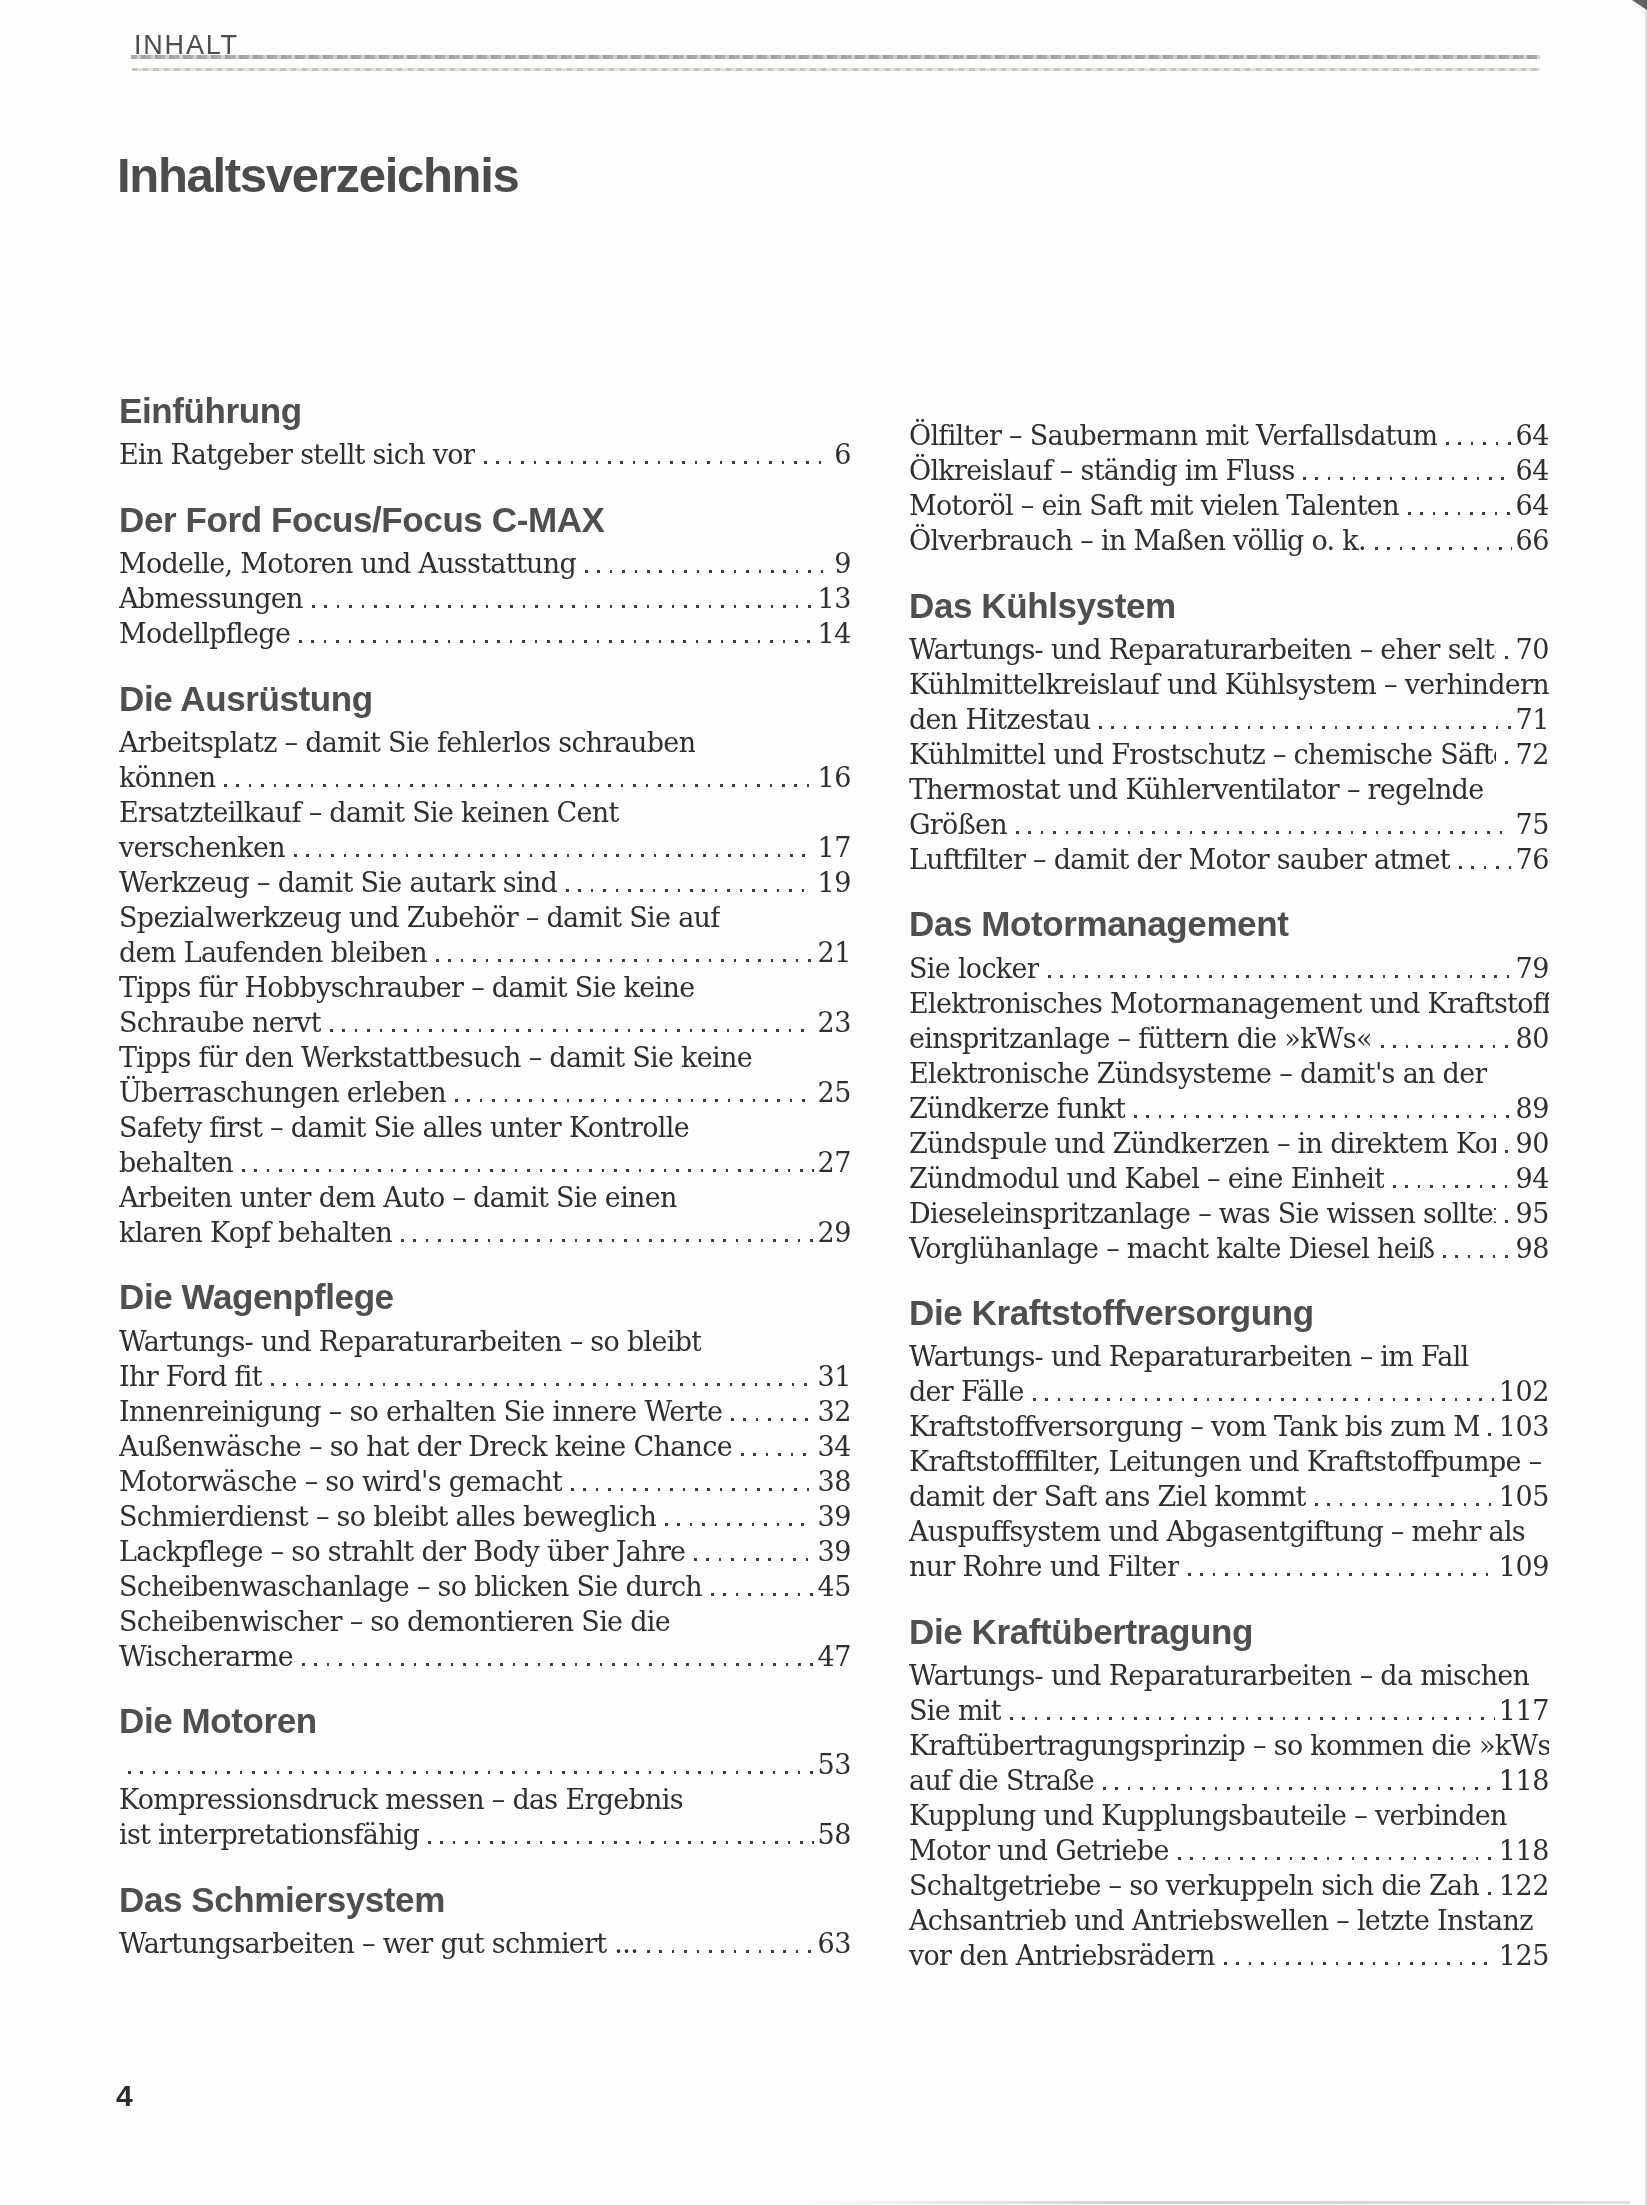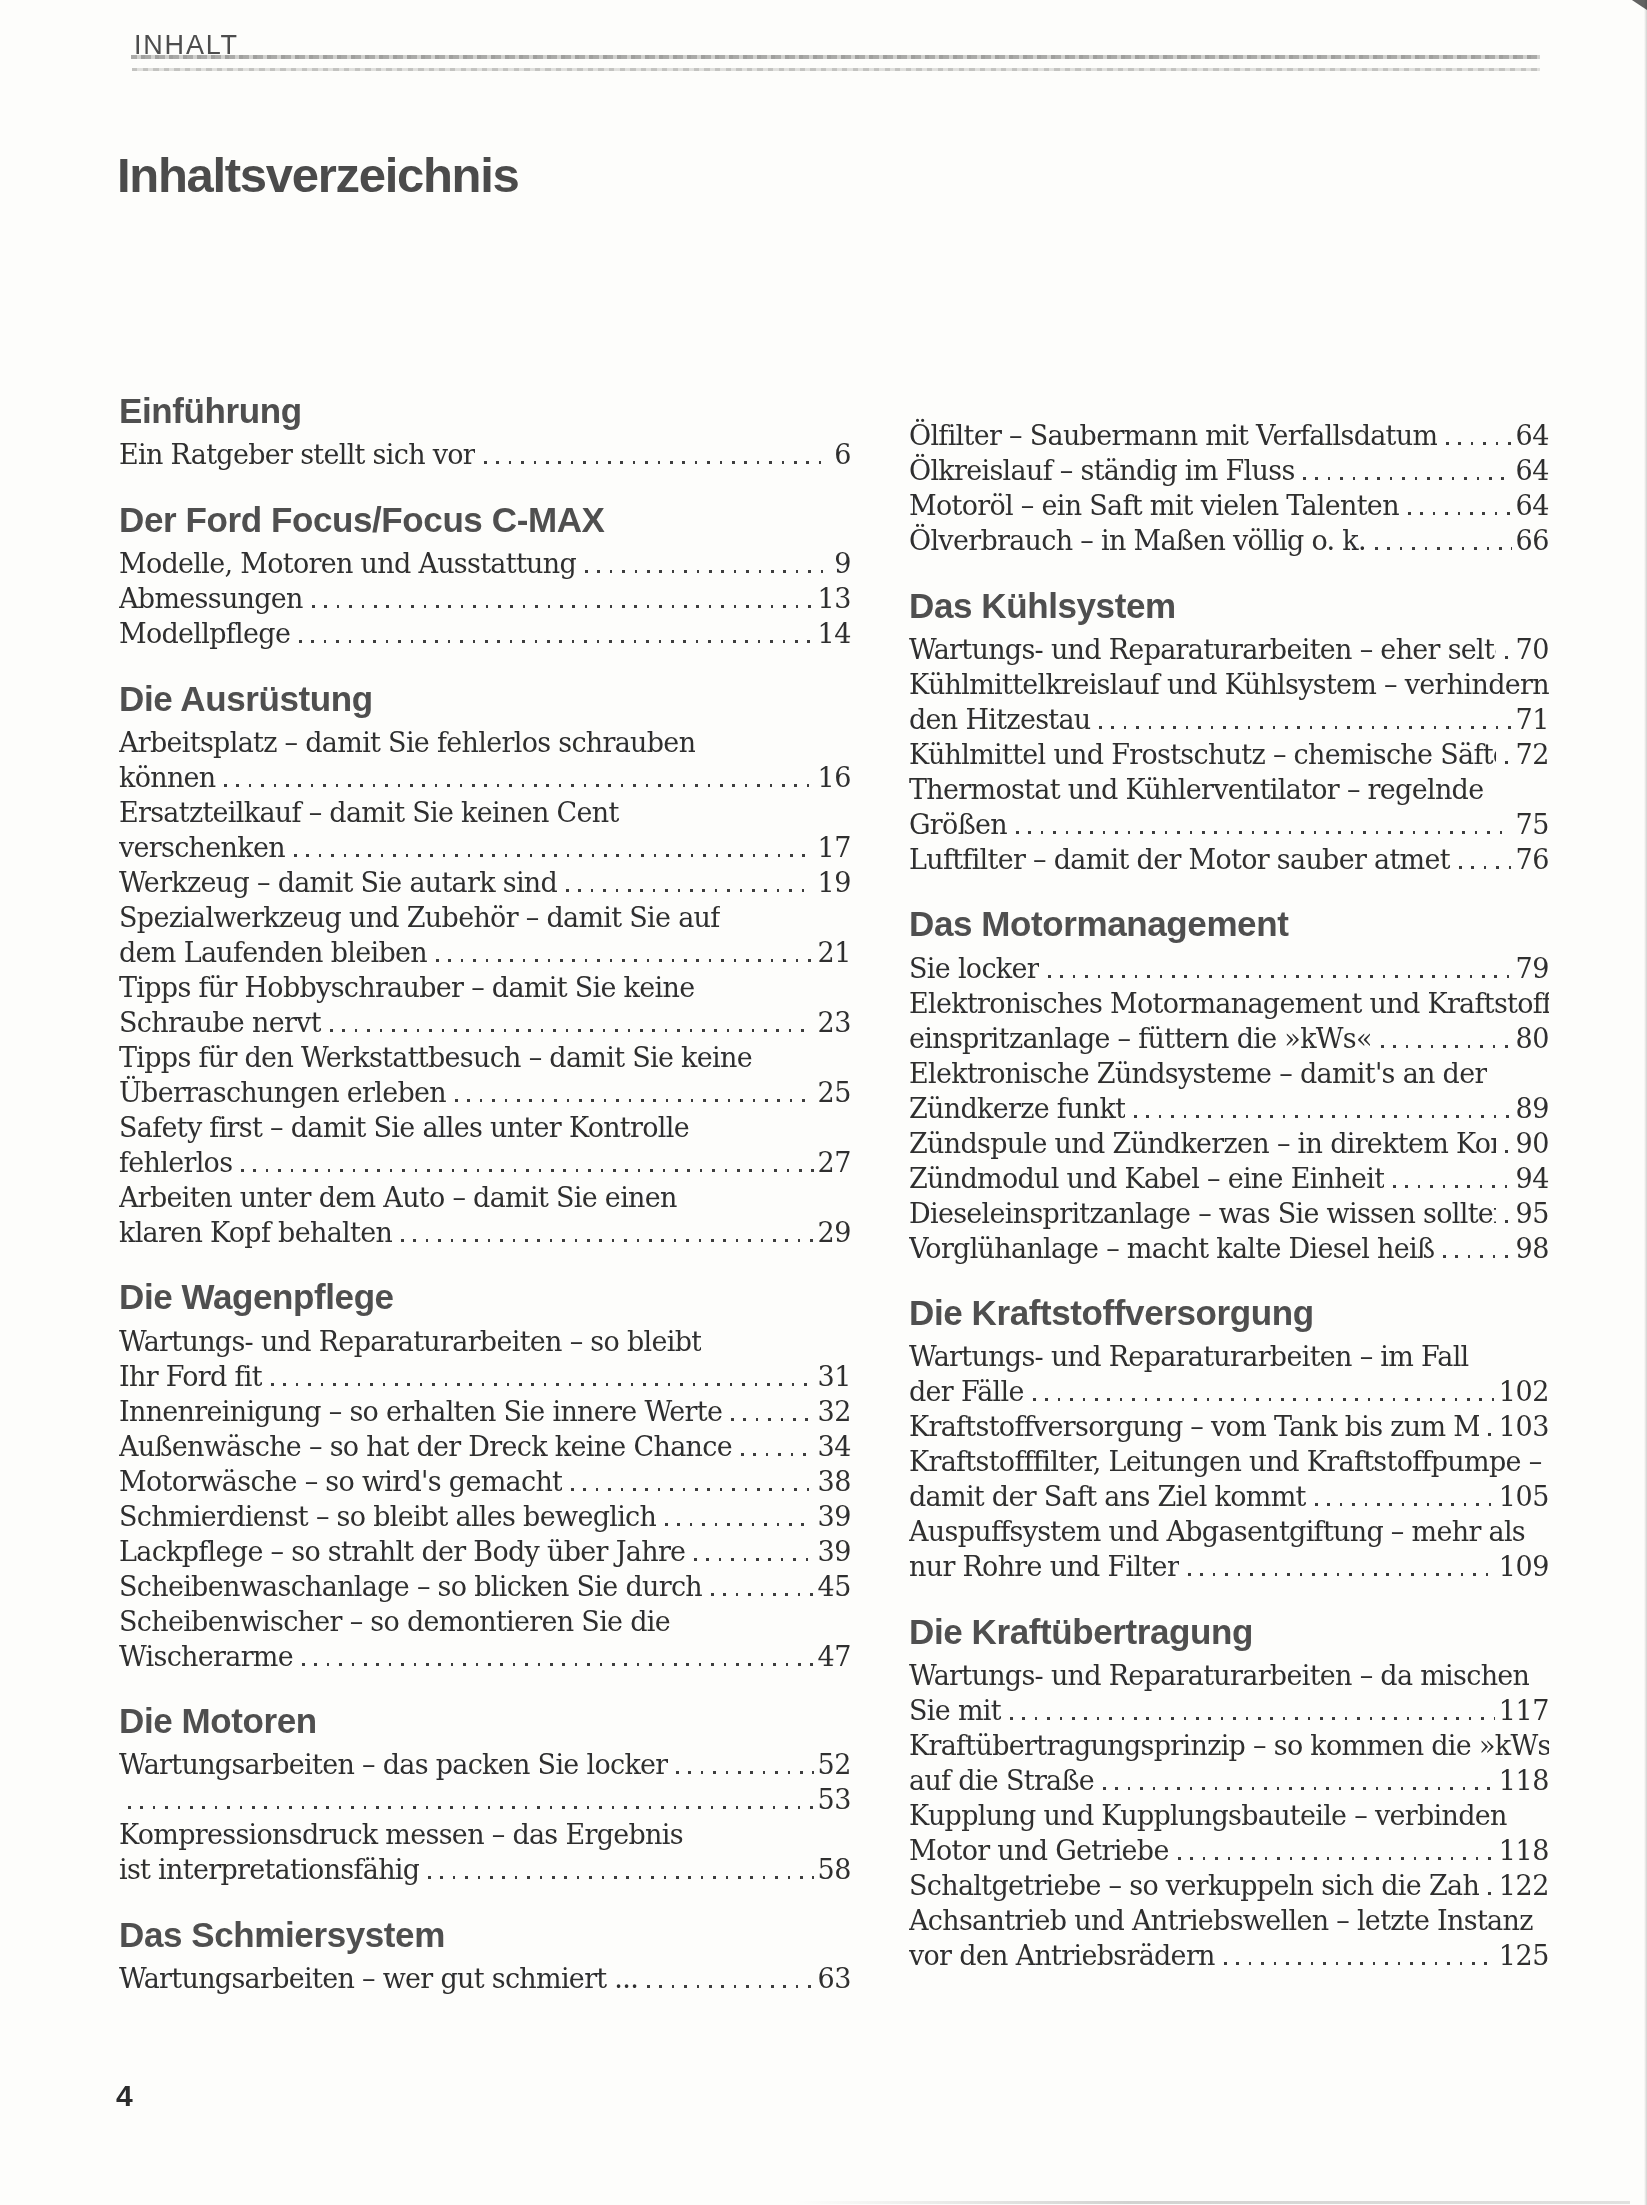--- a/index.html
+++ b/index.html
@@ -155,21 +155,21 @@
             <span class="t">Überraschungen erleben</span>
             <span class="leader"></span>
             <span class="pg">25</span>
           </div>
         </div>
         <div class="entry">
           <div class="line">
             <span class="t">Safety first – damit Sie alles unter Kontrolle</span>
           </div>
           <div class="line">
-            <span class="t">fehlerlos</span>
+            <span class="t">behalten</span>
             <span class="leader"></span>
             <span class="pg">27</span>
           </div>
         </div>
         <div class="entry">
           <div class="line">
             <span class="t">Arbeiten unter dem Auto – damit Sie einen</span>
           </div>
           <div class="line">
             <span class="t">klaren Kopf behalten</span>
@@ -238,27 +238,20 @@
           </div>
           <div class="line">
             <span class="t">Wischerarme</span>
             <span class="leader"></span>
             <span class="pg">47</span>
           </div>
         </div>
       </section>
       <section class="toc-section">
         <h2 class="sec-h">Die Motoren</h2>
-        <div class="entry">
-          <div class="line">
-            <span class="t">Wartungsarbeiten – das packen Sie locker</span>
-            <span class="leader"></span>
-            <span class="pg">52</span>
-          </div>
-        </div>
         <div class="entry">
           <div class="line">
             <span class="leader"></span>
             <span class="pg">53</span>
           </div>
         </div>
         <div class="entry">
           <div class="line">
             <span class="t">Kompressionsdruck messen – das Ergebnis</span>
           </div>

